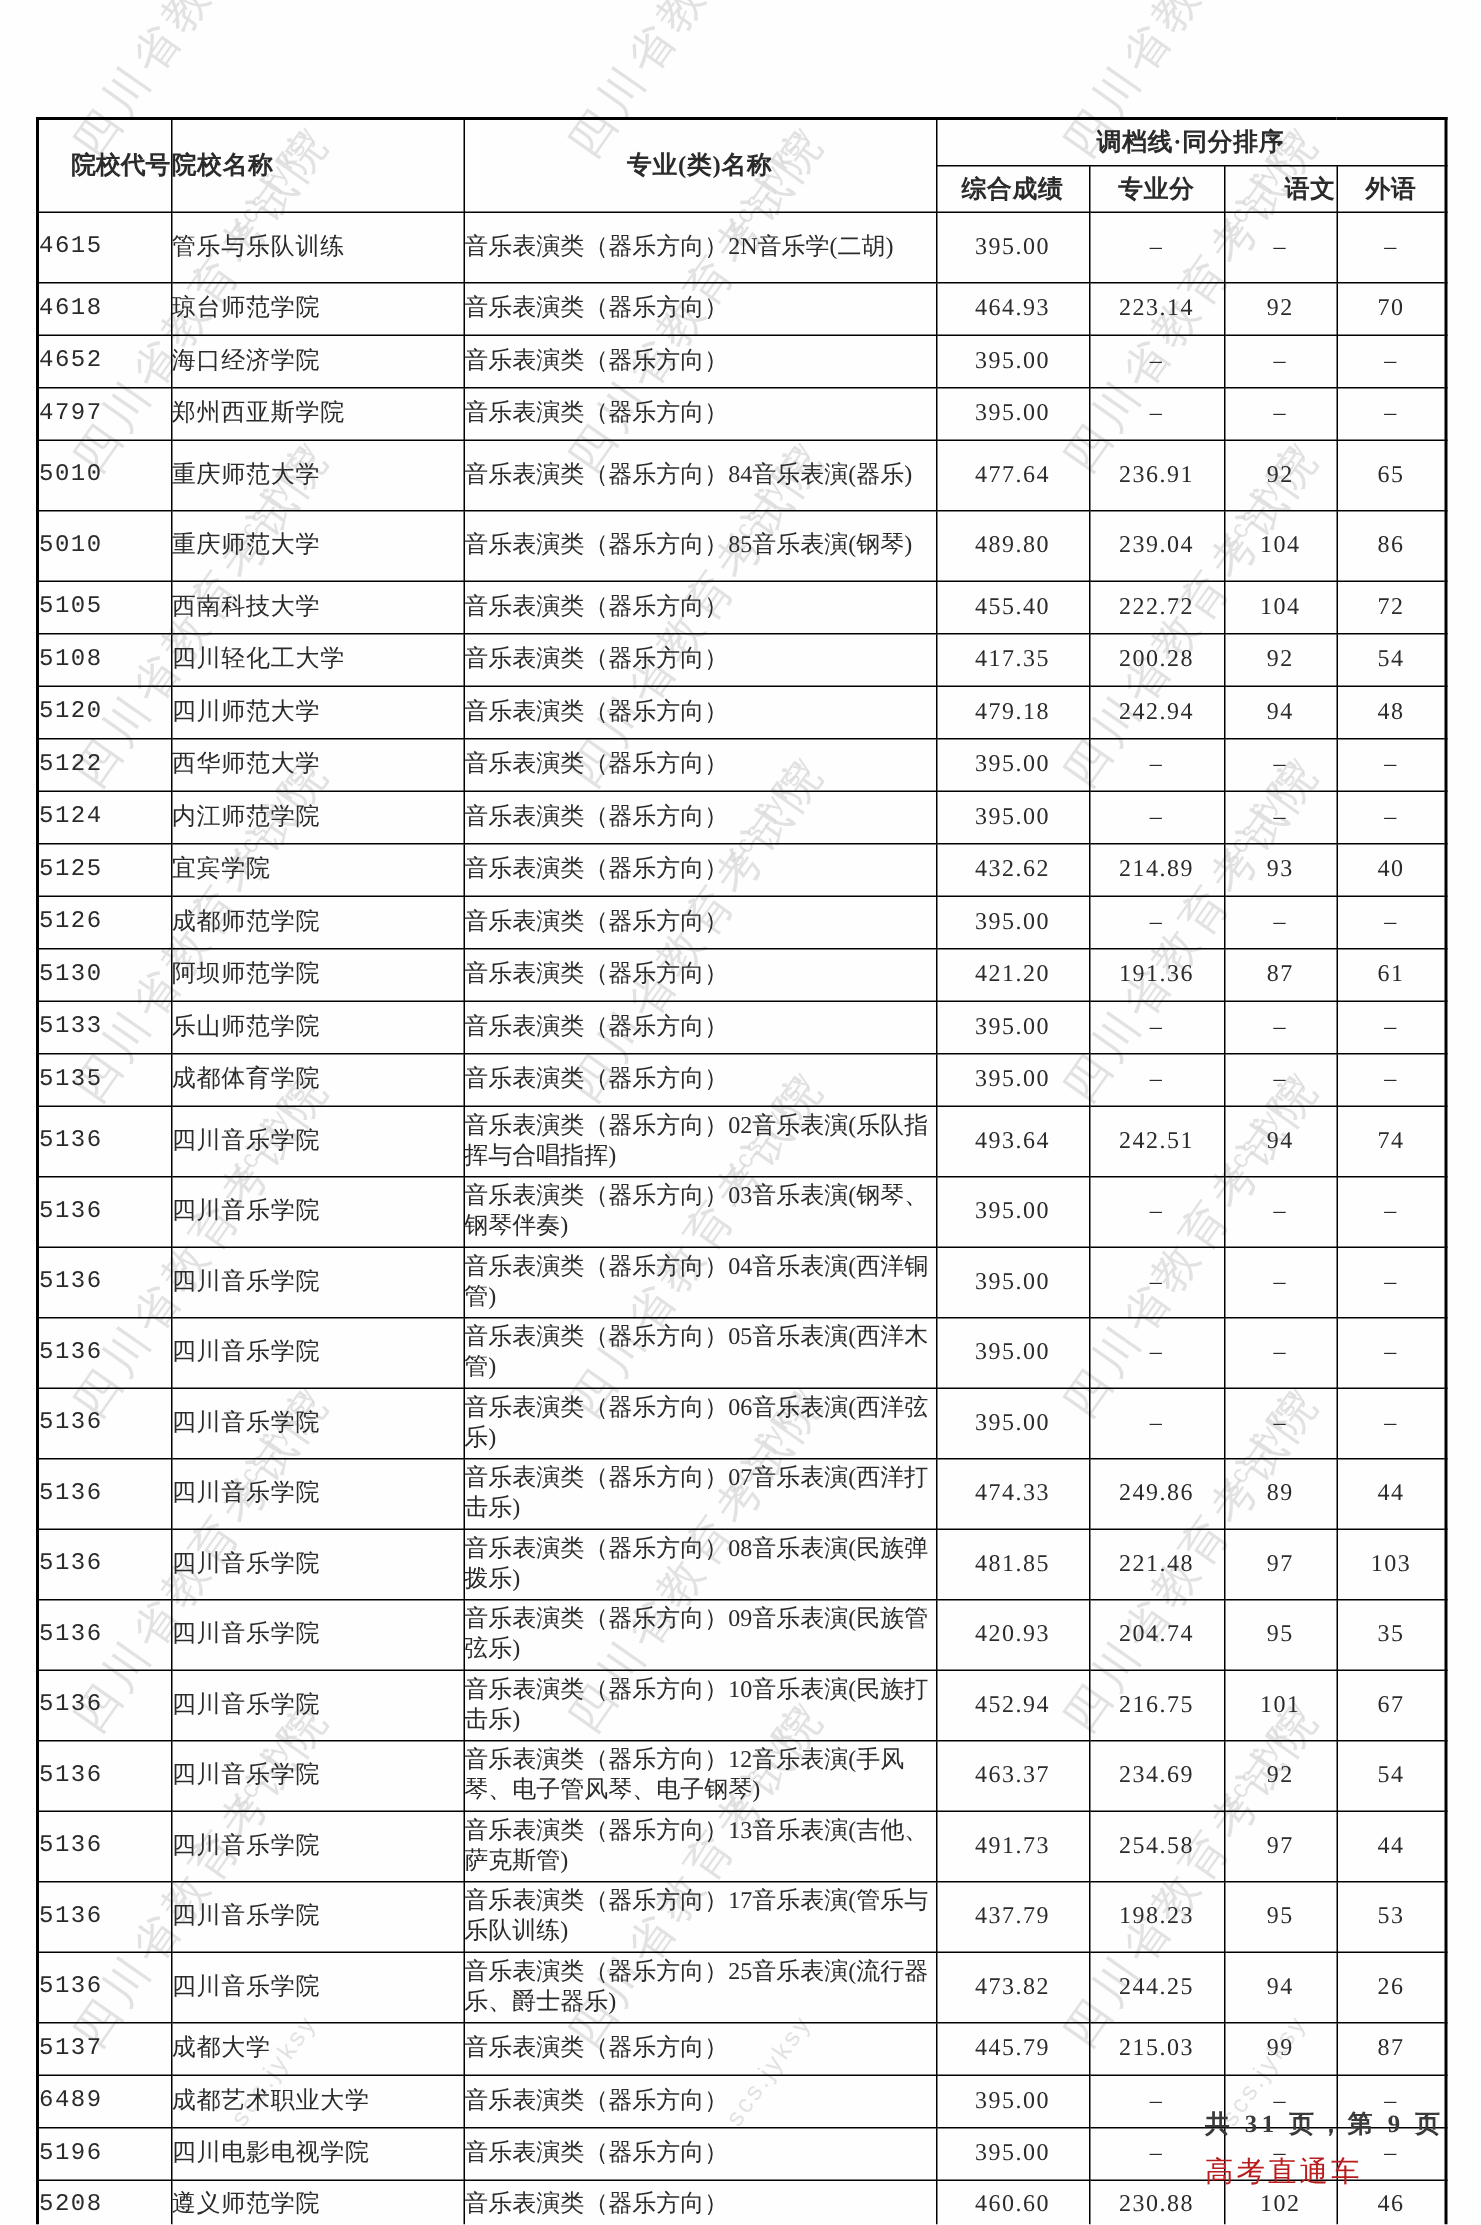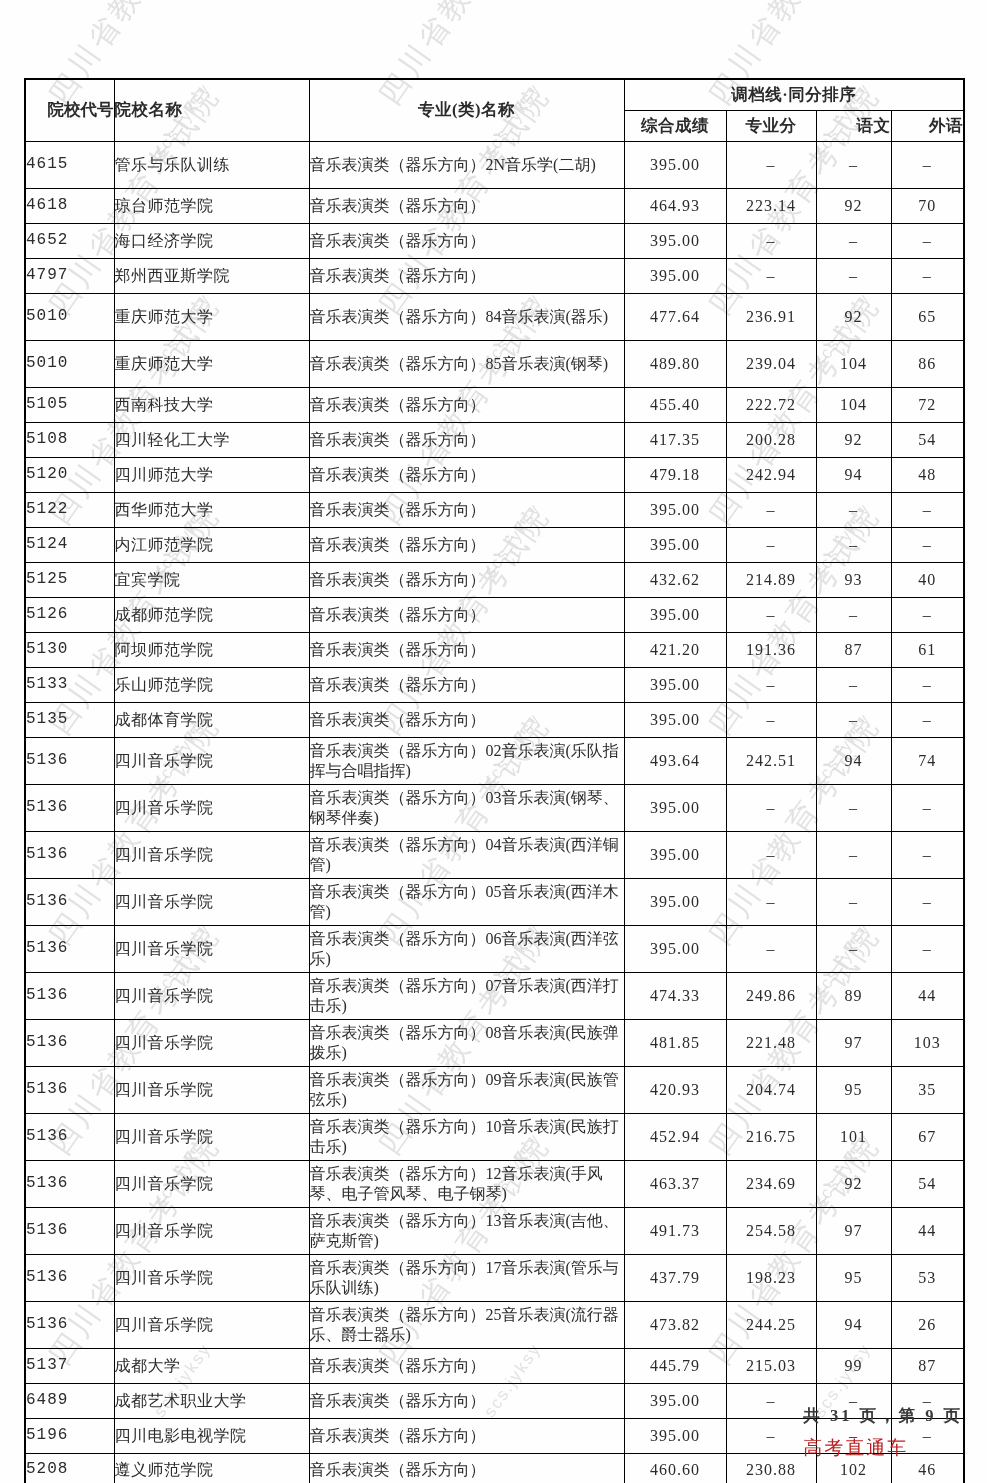--- a/index.html
+++ b/index.html
@@ -65,21 +65,21 @@
     color: #000;
     background: transparent;
   }
   th.h-code      { width: 89px;  }
   th.h-school    { width: 195px; }
   th.h-major     { width: 315px; margin-left: 20px; }
   th.h-group     { width: 340px; }
   th.h-total     { width: 102px; }
   th.h-major-sc  { width: 90px;  }
   th.h-chinese   { width: 75px; text-align: right;  }
-  th.h-foreign   { width: 73px; text-align: right;  }
+  th.h-foreign   { width: 73px;  }
 
   thead th.h-code, thead th.h-school, thead th.h-major { height: 62px; }
   thead tr.sub th { height: 31px; }
 
   th.h-school { text-align: left; padding-left: 6px; }
   th.h-code { letter-spacing: 0; text-align: right; }
 
   tbody td {
     font-size: 16px;
     vertical-align: middle;

